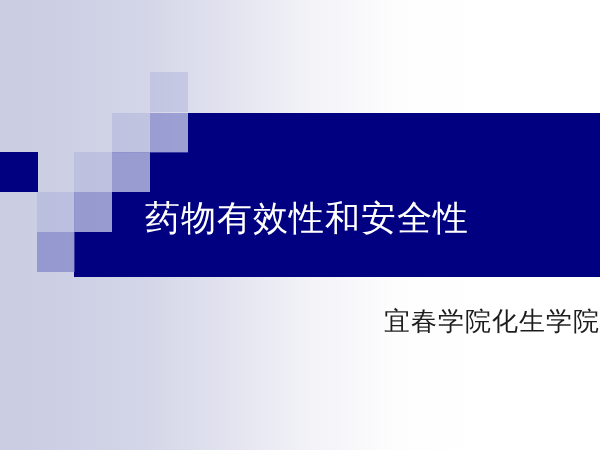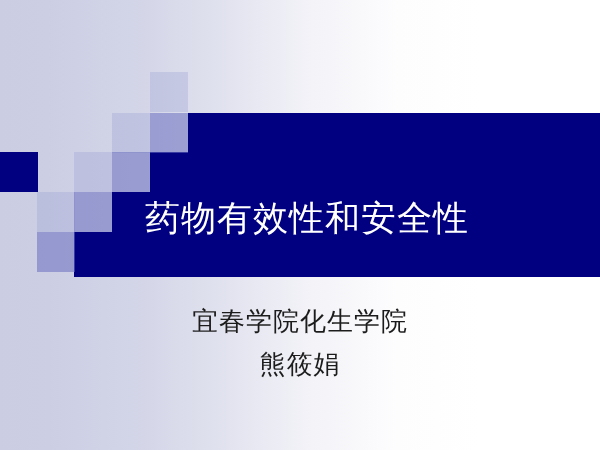--- a/index.html
+++ b/index.html
@@ -102,21 +102,21 @@
   }
   .title-line { display: block; }
   .title-line-1 { padding-left: 14px; }
   .title-line-2 { padding-left: 8px; }
 
   .subtitle-area {
     position: absolute;
     left: 0;
     top: 300px;
     width: 600px;
-    text-align: center;
+    text-align: right;
     color: #1c1c1c;
     font-size: 26px;
     line-height: 43px;
     letter-spacing: 1px;
     font-family: "DejaVu Serif", "Liberation Serif", serif;
   }
   .subtitle-line { display: block; }
 </style>
 </head>
 <body>
@@ -143,16 +143,15 @@
   <div class="blk blk-medium" style="left:74px;  top:192px;"></div>
 
   <div class="blk blk-medium" style="left:37px;  top:232px;"></div>
 
   <div class="title-area">
     <span class="title-line title-line-1">药物有效性和安全性</span>
   </div>
 
   <div class="subtitle-area">
     <span class="subtitle-line">宜春学院化生学院</span>
-    <span class="subtitle-line">熊筱娟</span>
   </div>
 
 </div>
 
 </body></html>

